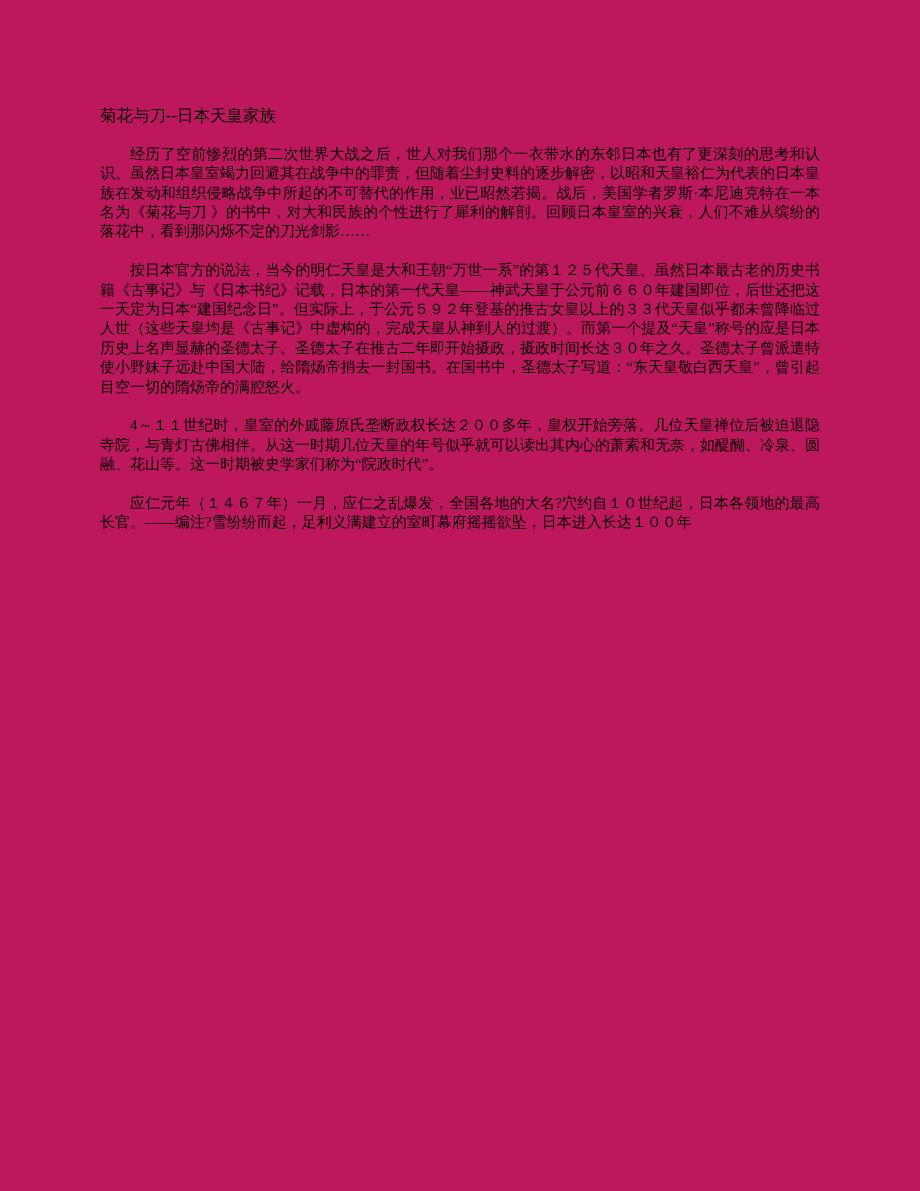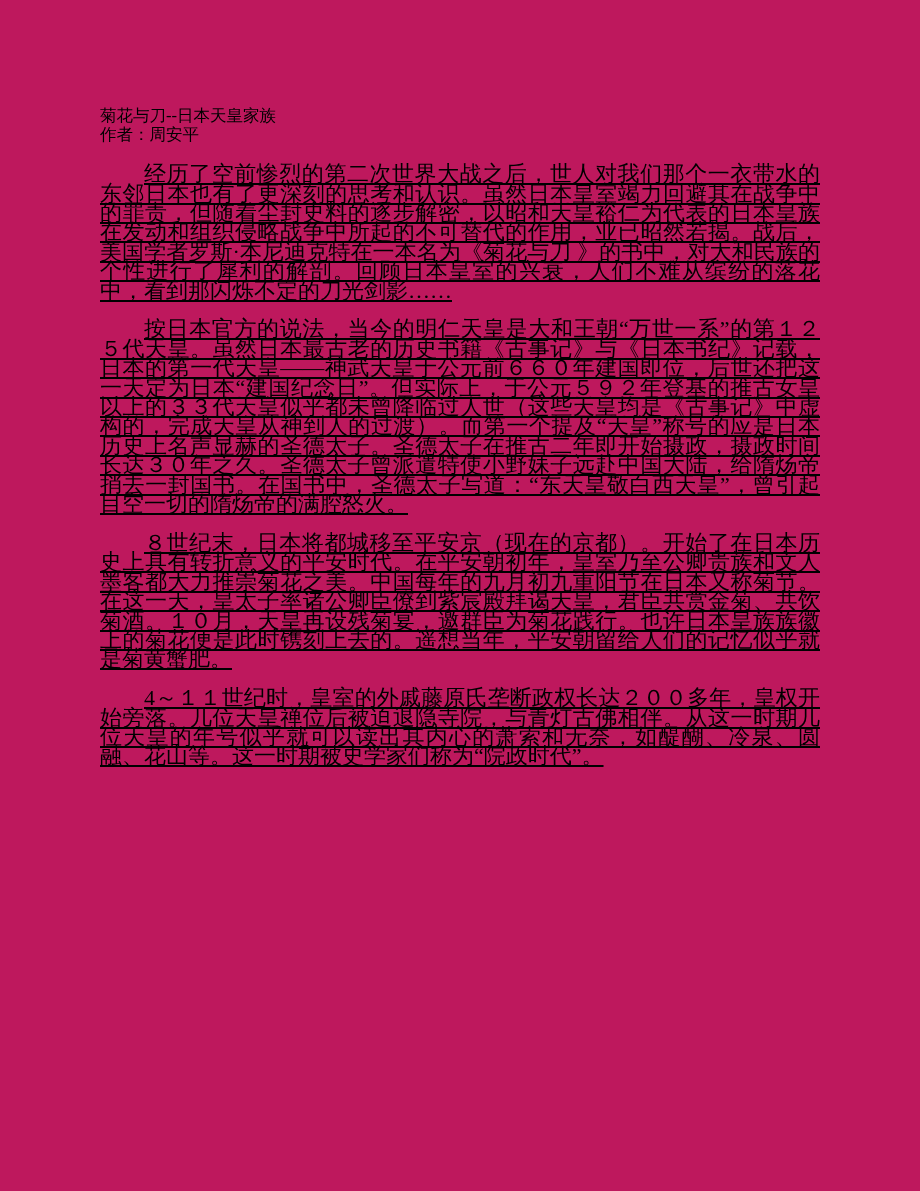--- a/index.html
+++ b/index.html
@@ -23,35 +23,33 @@
   }
   .doc-title,
   .doc-author {
     font-size: 16.5px;
     line-height: 19.4px;
     font-weight: normal;
     margin: 0;
     white-space: pre-wrap;
   }
   .doc-body p {
-    font-size: 22px;
+    font-size: 15px;
     line-height: 19.4px;
     margin: 19.4px 0 0 0;
     text-indent: 2em;
     text-align: justify;
     word-break: break-all;
     white-space: normal;
-    text-decoration: underline;
   }
 </style>
 </head>
 <body>
 
 <div class="page">
   <div class="doc-title">菊花与刀--日本天皇家族</div>
-  <div class="doc-author">作者：周安平</div>
   <div class="doc-body">
     <p>经历了空前惨烈的第二次世界大战之后，世人对我们那个一衣带水的东邻日本也有了更深刻的思考和认识。虽然日本皇室竭力回避其在战争中的罪责，但随着尘封史料的逐步解密，以昭和天皇裕仁为代表的日本皇族在发动和组织侵略战争中所起的不可替代的作用，业已昭然若揭。战后，美国学者罗斯·本尼迪克特在一本名为《菊花与刀 》的书中，对大和民族的个性进行了犀利的解剖。回顾日本皇室的兴衰，人们不难从缤纷的落花中，看到那闪烁不定的刀光剑影……</p>
     <p>按日本官方的说法，当今的明仁天皇是大和王朝“万世一系”的第１２５代天皇。虽然日本最古老的历史书籍《古事记》与《日本书纪》记载，日本的第一代天皇——神武天皇于公元前６６０年建国即位，后世还把这一天定为日本“建国纪念日”。但实际上，于公元５９２年登基的推古女皇以上的３３代天皇似乎都未曾降临过人世（这些天皇均是《古事记》中虚构的，完成天皇从神到人的过渡）。而第一个提及“天皇”称号的应是日本历史上名声显赫的圣德太子。圣德太子在推古二年即开始摄政，摄政时间长达３０年之久。圣德太子曾派遣特使小野妹子远赴中国大陆，给隋炀帝捎去一封国书。在国书中，圣德太子写道：“东天皇敬白西天皇”，曾引起目空一切的隋炀帝的满腔怒火。</p>
-    <p>８世纪末，日本将都城移至平安京（现在的京都）。开始了在日本历史上具有转折意义的平安时代。在平安朝初年，皇室乃至公卿贵族和文人墨客都大力推崇菊花之美。中国每年的九月初九重阳节在日本又称菊节。在这一天，皇太子率诸公卿臣僚到紫宸殿拜谒天皇，君臣共赏金菊、共饮菊酒。１０月，天皇再设残菊宴，邀群臣为菊花践行。也许日本皇族族徽上的菊花便是此时镌刻上去的。遥想当年，平安朝留给人们的记忆似乎就是菊黄蟹肥。</p>
     <p>4～１１世纪时，皇室的外戚藤原氏垄断政权长达２００多年，皇权开始旁落。几位天皇禅位后被迫退隐寺院，与青灯古佛相伴。从这一时期几位天皇的年号似乎就可以读出其内心的萧索和无奈，如醍醐、冷泉、圆融、花山等。这一时期被史学家们称为“院政时代”。</p>
+    <p>应仁元年（１４６７年）一月，应仁之乱爆发，全国各地的大名?穴约自１０世纪起，日本各领地的最高长官。——编注?雪纷纷而起，足利义满建立的室町幕府摇摇欲坠，日本进入长达１００年</p>
   </div>
 </div>
 
 </body></html>

